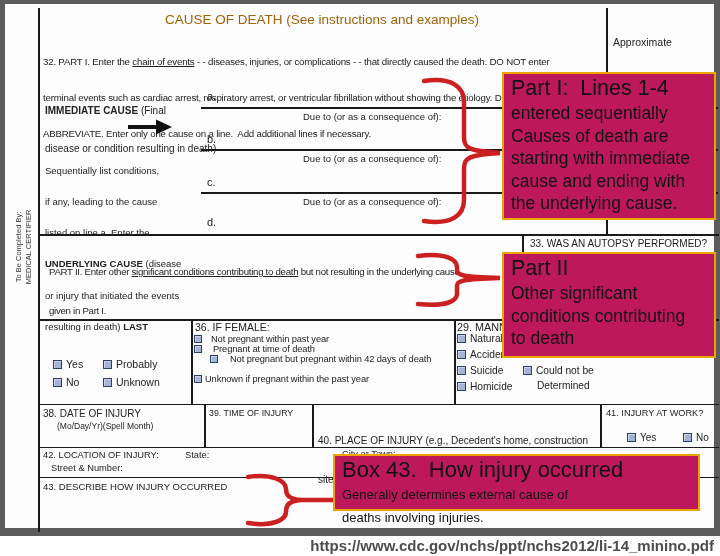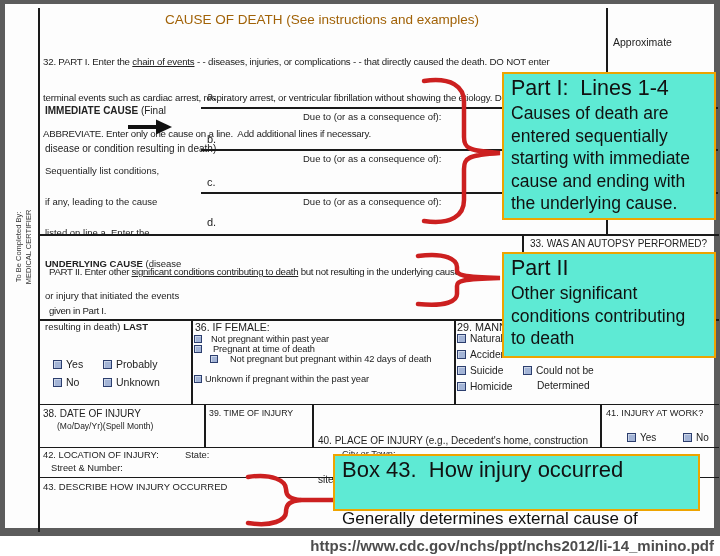--- a/index.html
+++ b/index.html
@@ -9,26 +9,26 @@
          border-style:solid;border-color:#5c5c5c;border-width:4px 6px 8px 5px;background:#fdfdfd;}
   .t{position:absolute;color:#222;white-space:pre;}
   .hl,.vl{position:absolute;background:#1a1a1a;}
   .u{text-decoration:underline;}
   .b{font-weight:bold;}
   .opt{position:absolute;display:flex;align-items:center;gap:4px;color:#222;}
   .cb{width:7px;height:7px;background:#a3b4d6;border:1px solid #2c3e6e;
       box-shadow:inset 1px 1px 0 rgba(255,255,255,.45);flex:0 0 auto;}
   .cbs{width:6px;height:6px;}
   .overlay{position:absolute;left:0;top:0;z-index:6;pointer-events:none;}
-  .note{position:absolute;background:#5eead4;border:2px solid #eea400;box-sizing:border-box;
+  .note{position:absolute;background:#be185d;border:2px solid #eea400;box-sizing:border-box;
         padding:1px 7px;color:#111;z-index:8;}
   .nt1{font-size:21.5px;line-height:27px;white-space:pre;}
   .nb1{font-size:17.5px;line-height:22.5px;white-space:pre;}
   .nt2{font-size:22px;line-height:26px;white-space:pre;}
-  .nb2{font-size:17px;line-height:23px;white-space:pre;margin-top:24px;}
+  .nb2{font-size:13px;line-height:23px;white-space:pre;}
   .urlbar{position:absolute;left:0;top:536px;width:714px;height:20px;background:#fff;
           text-align:right;font-size:15px;font-weight:bold;color:#4d4d4d;line-height:20px;}
   .rot{position:absolute;left:-55px;top:232px;width:150px;height:22px;
        transform:rotate(-90deg);text-align:center;font-size:7.5px;line-height:9.5px;color:#333;}
 </style>
 </head>
 <body>
 
 <div class="stage">
   <div class="frame">
@@ -200,22 +200,22 @@
       <path d="M301,500 L335,500"></path>
     </g>
     <g>
       <path d="M128,127 L158,127" stroke="#111" stroke-width="4"></path>
       <polygon points="156,119.5 156,134.5 172,127" fill="#111"></polygon>
     </g>
   </svg>
 
   <div class="note" style="left:502px;top:72px;width:214px;height:148px">
     <div class="nt1">Part I:  Lines 1-4</div>
+    <div class="nb1">entered sequentially</div>
     <div class="nb1">Causes of death are</div>
-    <div class="nb1">entered sequentially</div>
     <div class="nb1">starting with immediate</div>
     <div class="nb1">cause and ending with</div>
     <div class="nb1">the underlying cause.</div>
   </div>
 
   <div class="note" style="left:502px;top:252px;width:214px;height:106px">
     <div class="nt1">Part II</div>
     <div class="nb1">Other significant</div>
     <div class="nb1">conditions contributing</div>
     <div class="nb1">to death</div>

